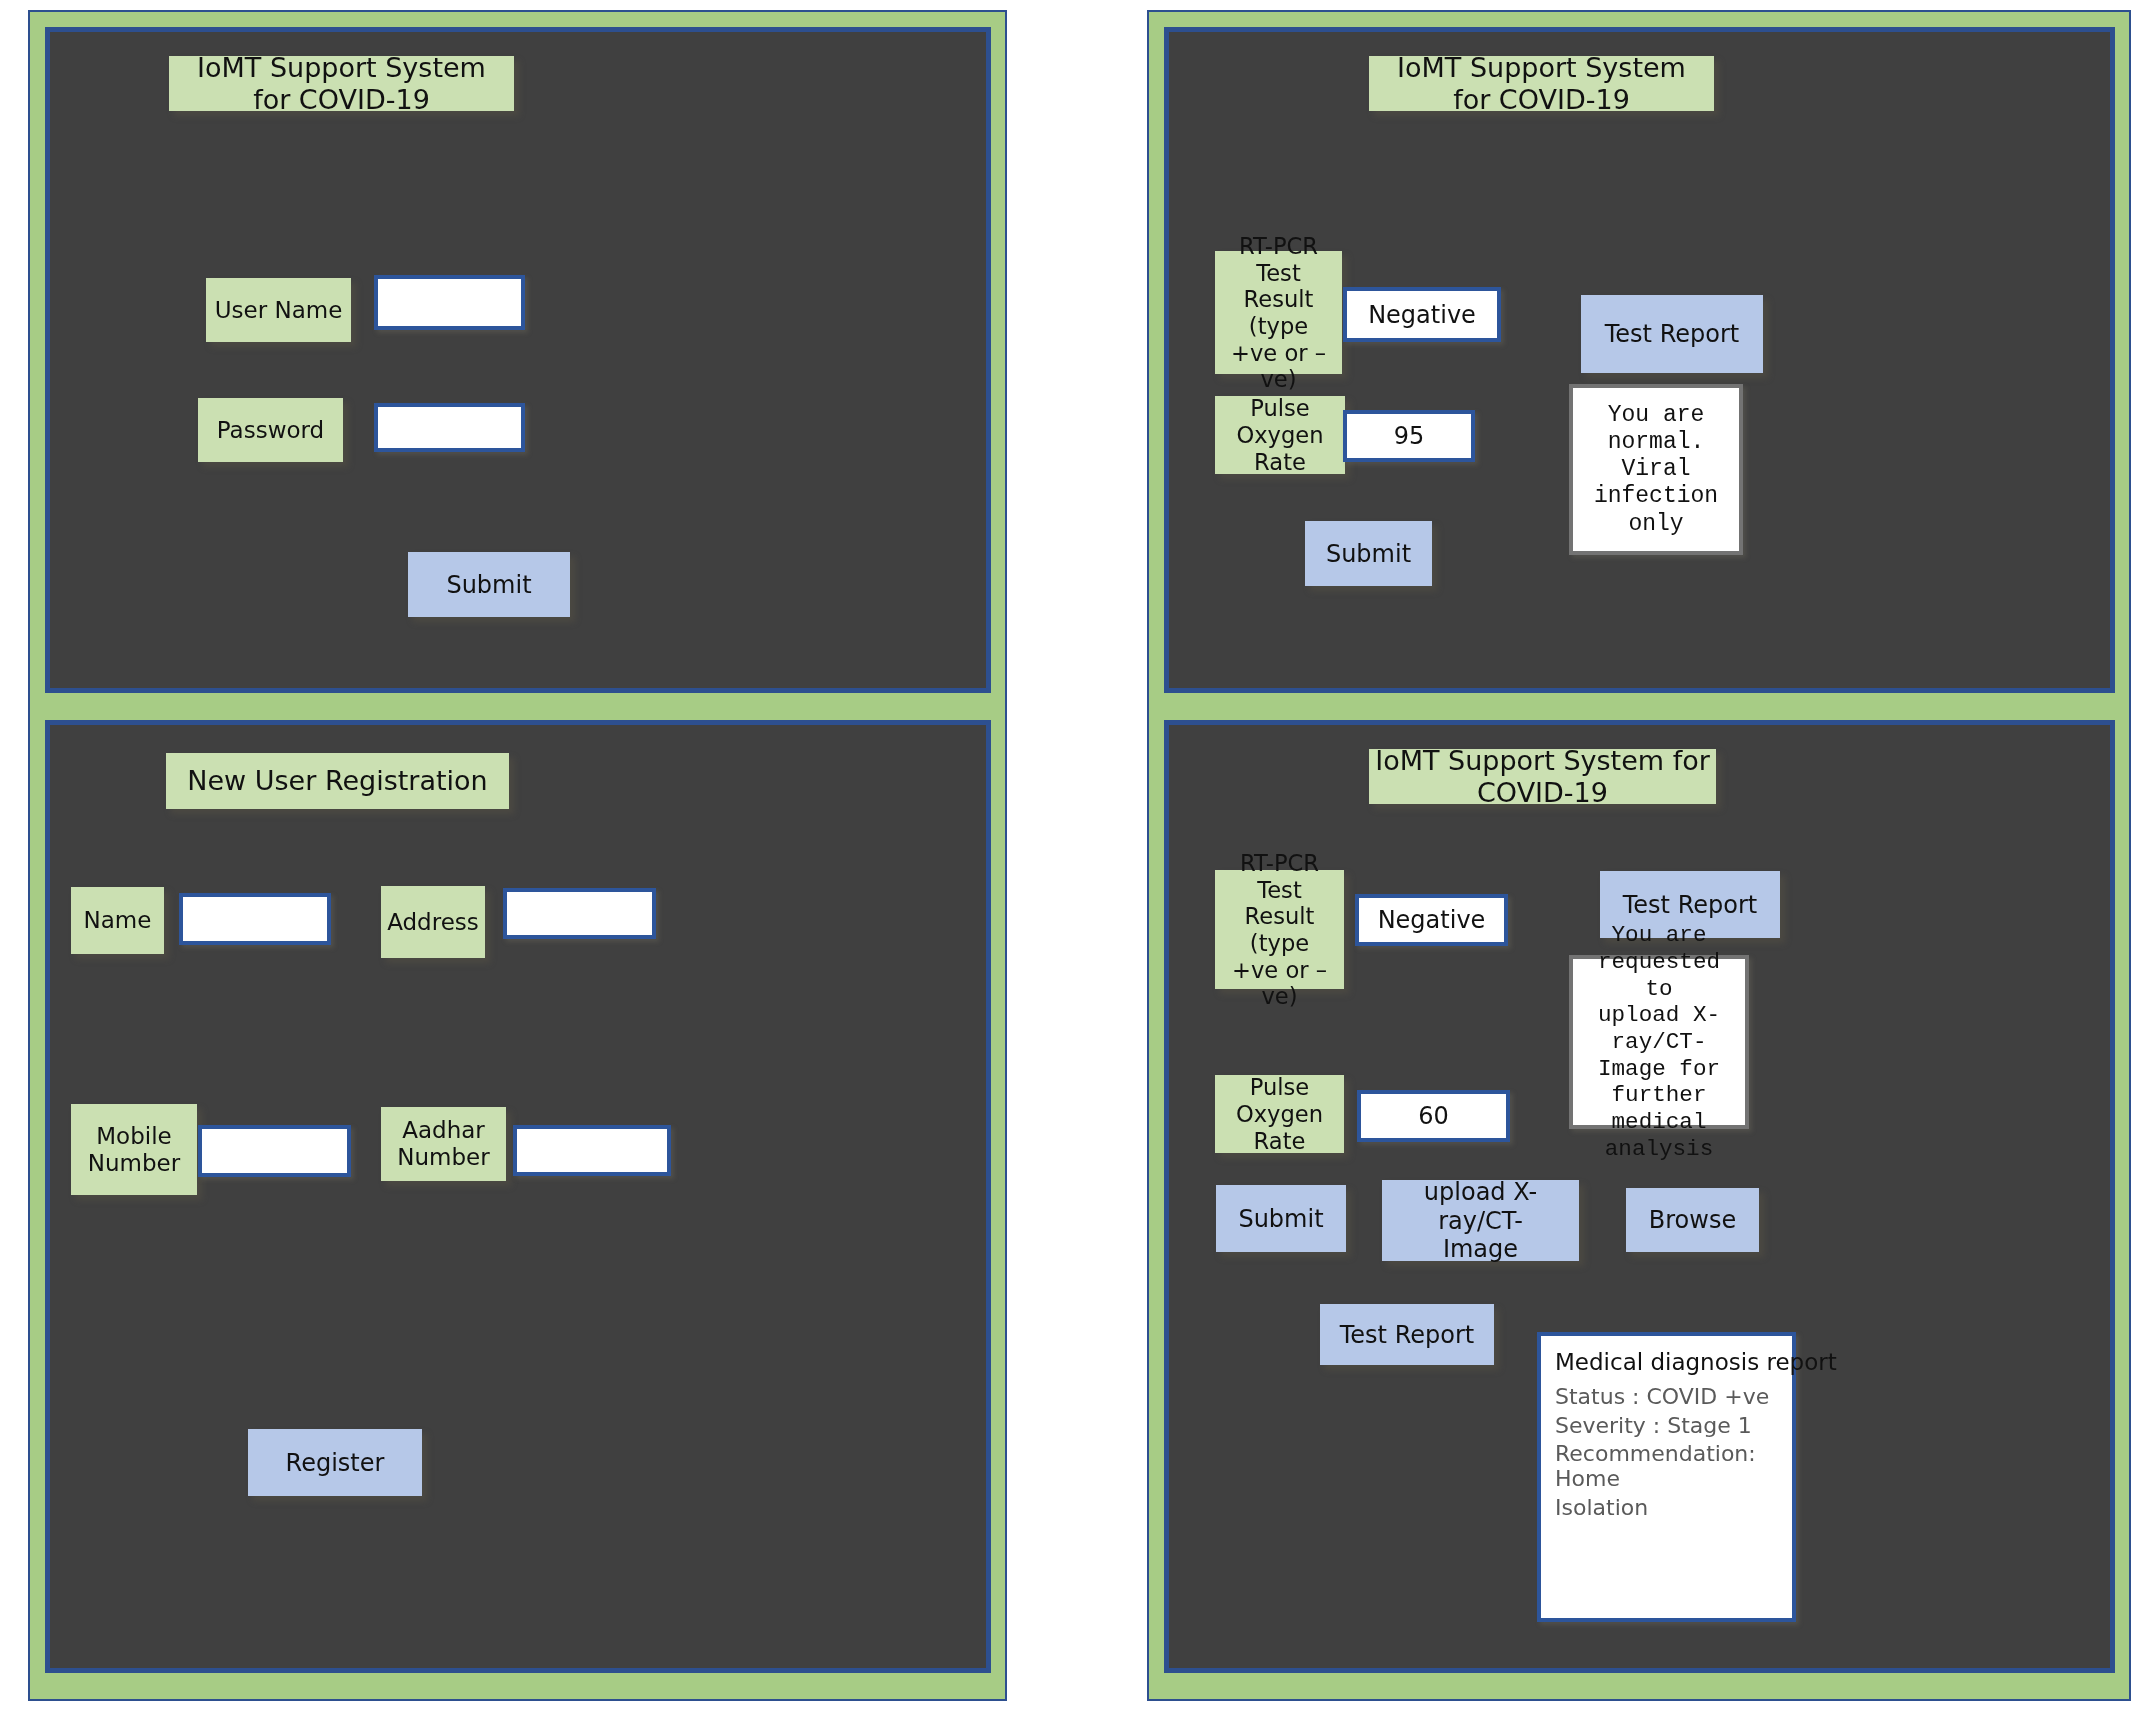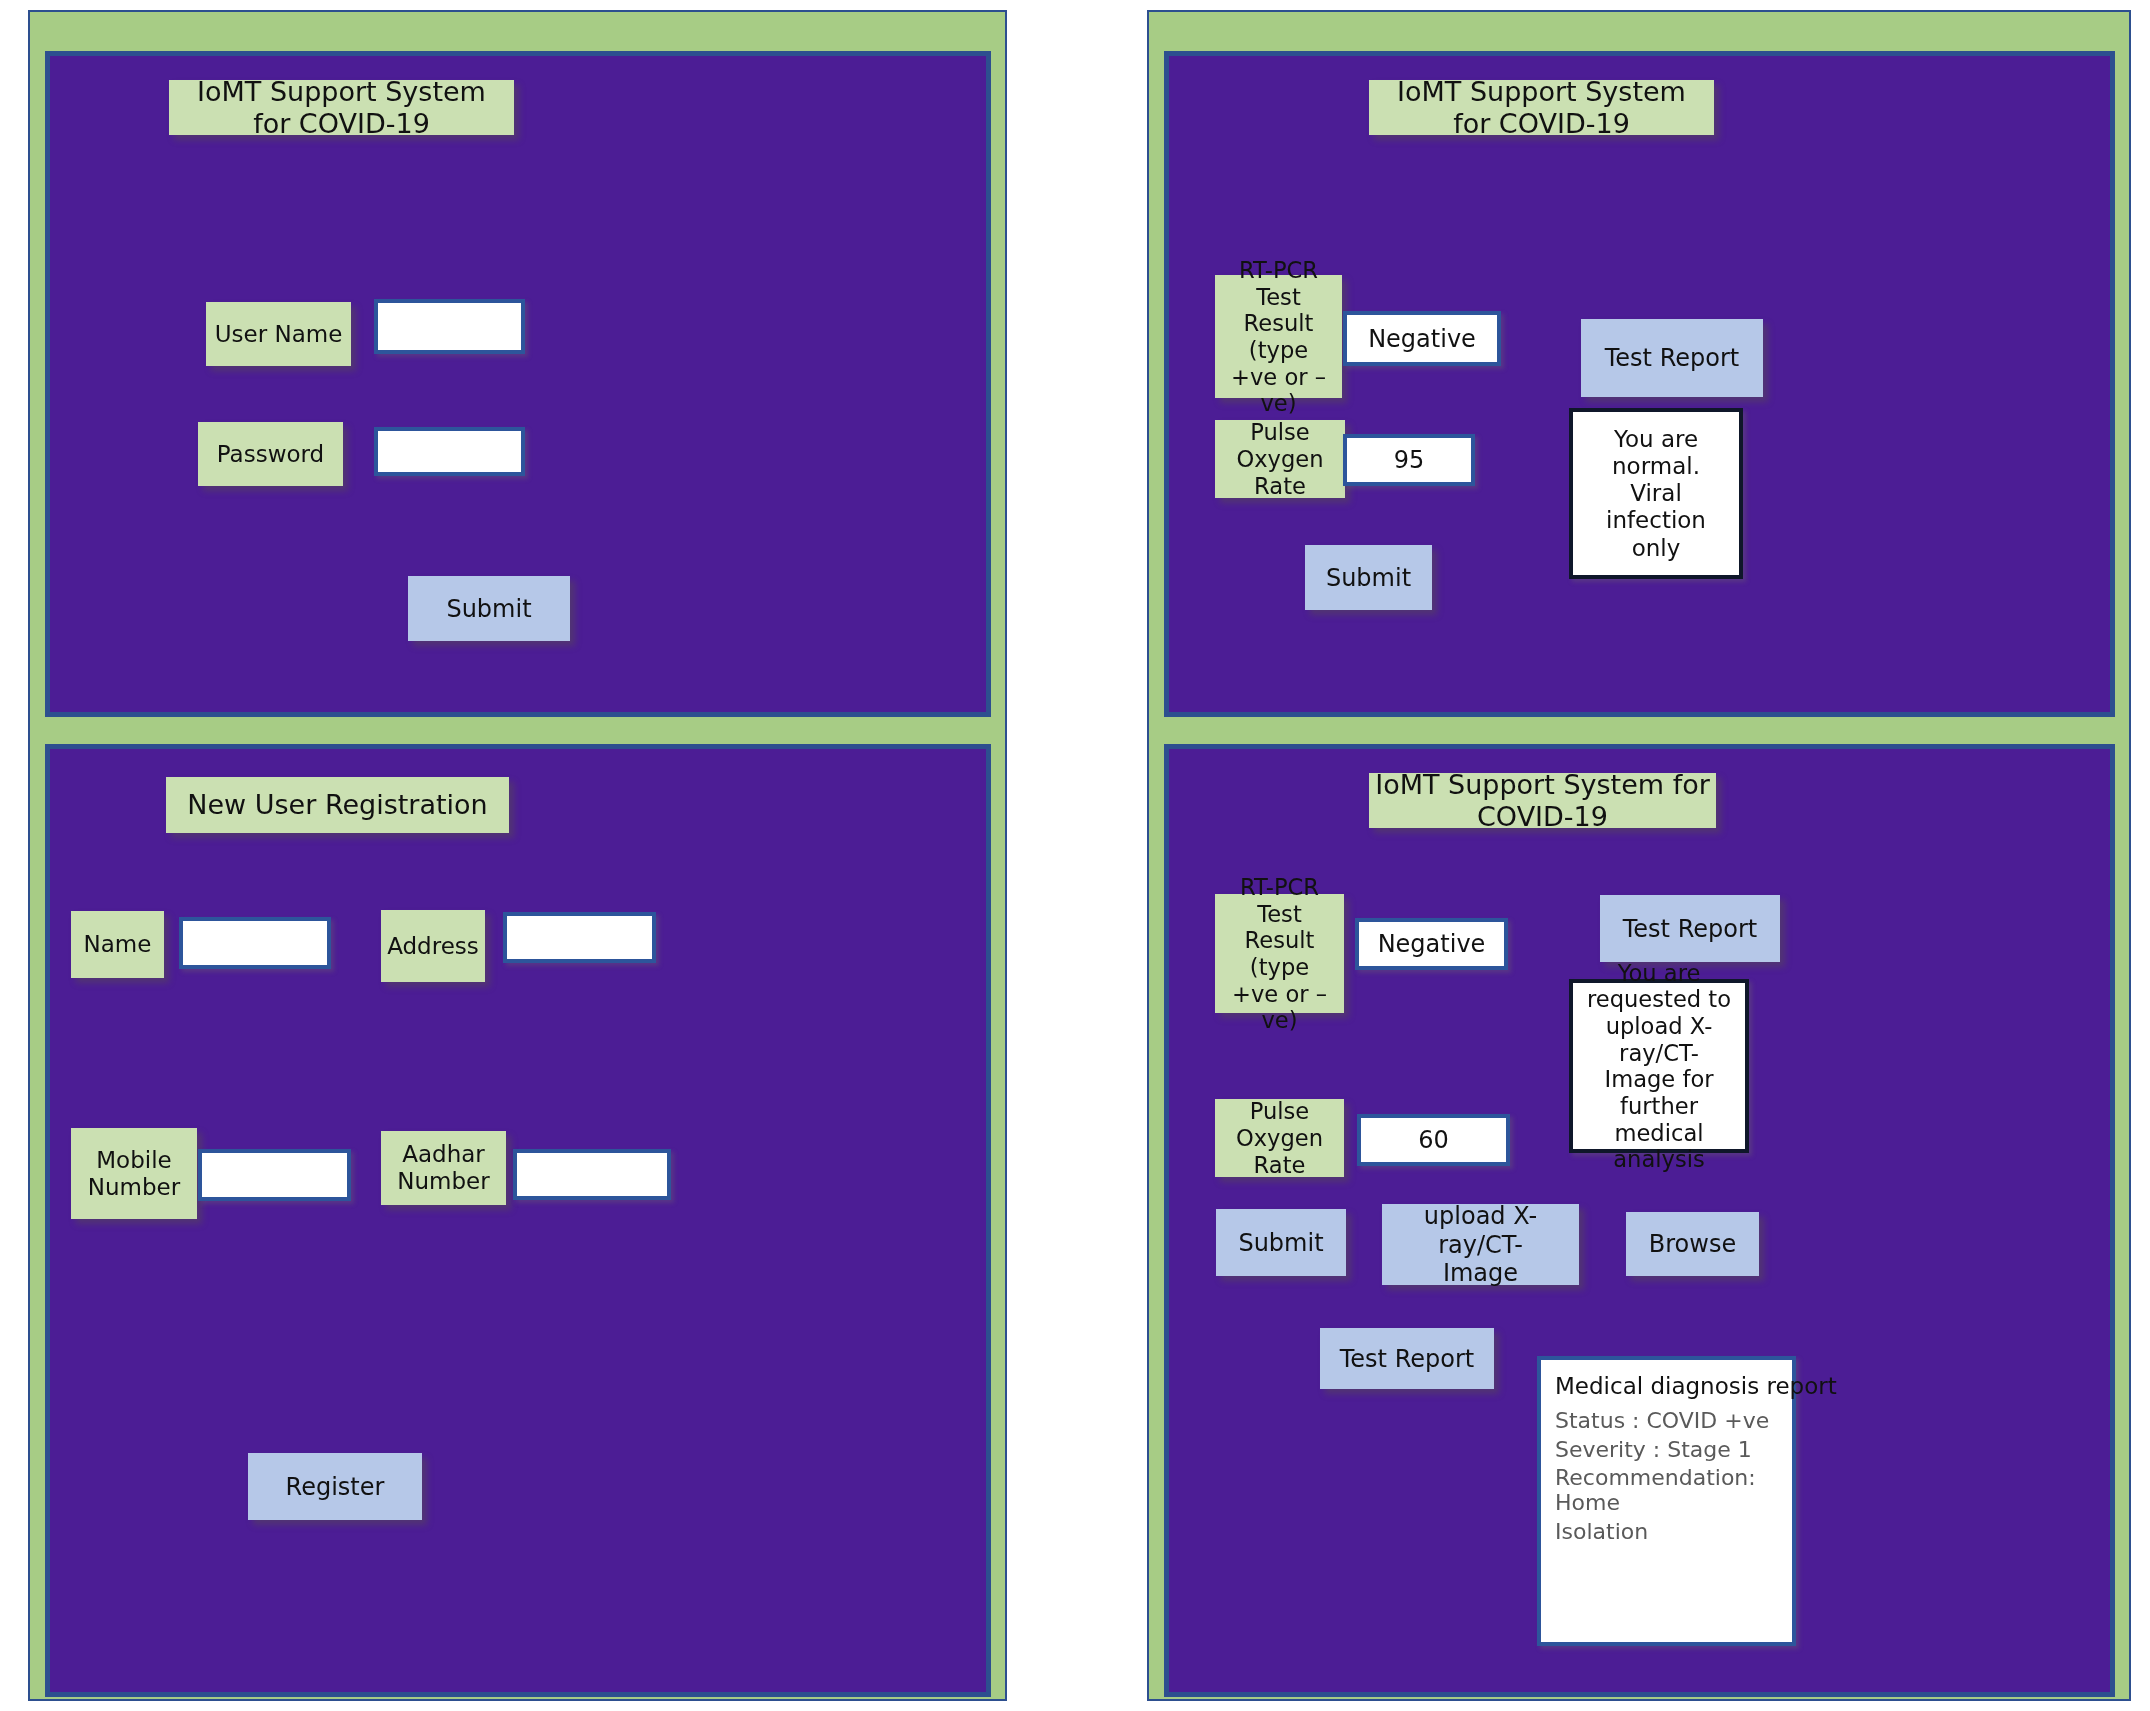--- a/index.html
+++ b/index.html
@@ -28,25 +28,24 @@
     background: #a7cc85;
     border: 2.9px solid #2d4f8f;
     box-sizing: border-box;
   }
   #frame-left  { left: 28px;   top: 10.4px; width: 979px; height: 1691px; }
   #frame-right { left: 1147px; top: 10.4px; width: 984px; height: 1691px; }
 
   
   .panel {
     position: absolute;
-    background: #4c1d95;
+    background: #404040;
     border: 5.2px solid #2d4f8f;
     box-sizing: border-box;
     overflow: hidden;
-    margin-top: 24px;
   }
 
   
   #panel-login        { left: 15px; top: 15px;   width: 946px; height: 666px; }
   #panel-register     { left: 15px; top: 708px; width: 946px; height: 953px; }
   #panel-result-normal{ left: 15px; top: 15px;   width: 951px; height: 666px; }
   #panel-result-covid { left: 15px; top: 708px; width: 951px; height: 953px; }
 
   
   .mk {
@@ -82,26 +81,27 @@
 
   
   .field {
     background: #ffffff;
     border: 4px solid #2d559b;
     box-shadow: 2.9px 2.9px 4.6px rgba(120,115,100,0.30);
     font-size: 24px;
   }
   .msgbox {
     background: #ffffff;
-    border: 4px solid #0f172a;
+    border: 4px solid #737373;
     box-shadow: 2.9px 2.9px 4.6px rgba(120,115,100,0.30);
     font-size: 23px;
     align-items: center;
     justify-content: center;
     padding: 10px 8px;
+    font-family: Liberation Mono, monospace;
   }
 
   
   .report {
     background: #ffffff;
     border: 4px solid #2d559b;
     box-shadow: 2.9px 2.9px 4.6px rgba(120,115,100,0.30);
     display: block;
     padding: 12.7px 14px;
     text-align: left;

